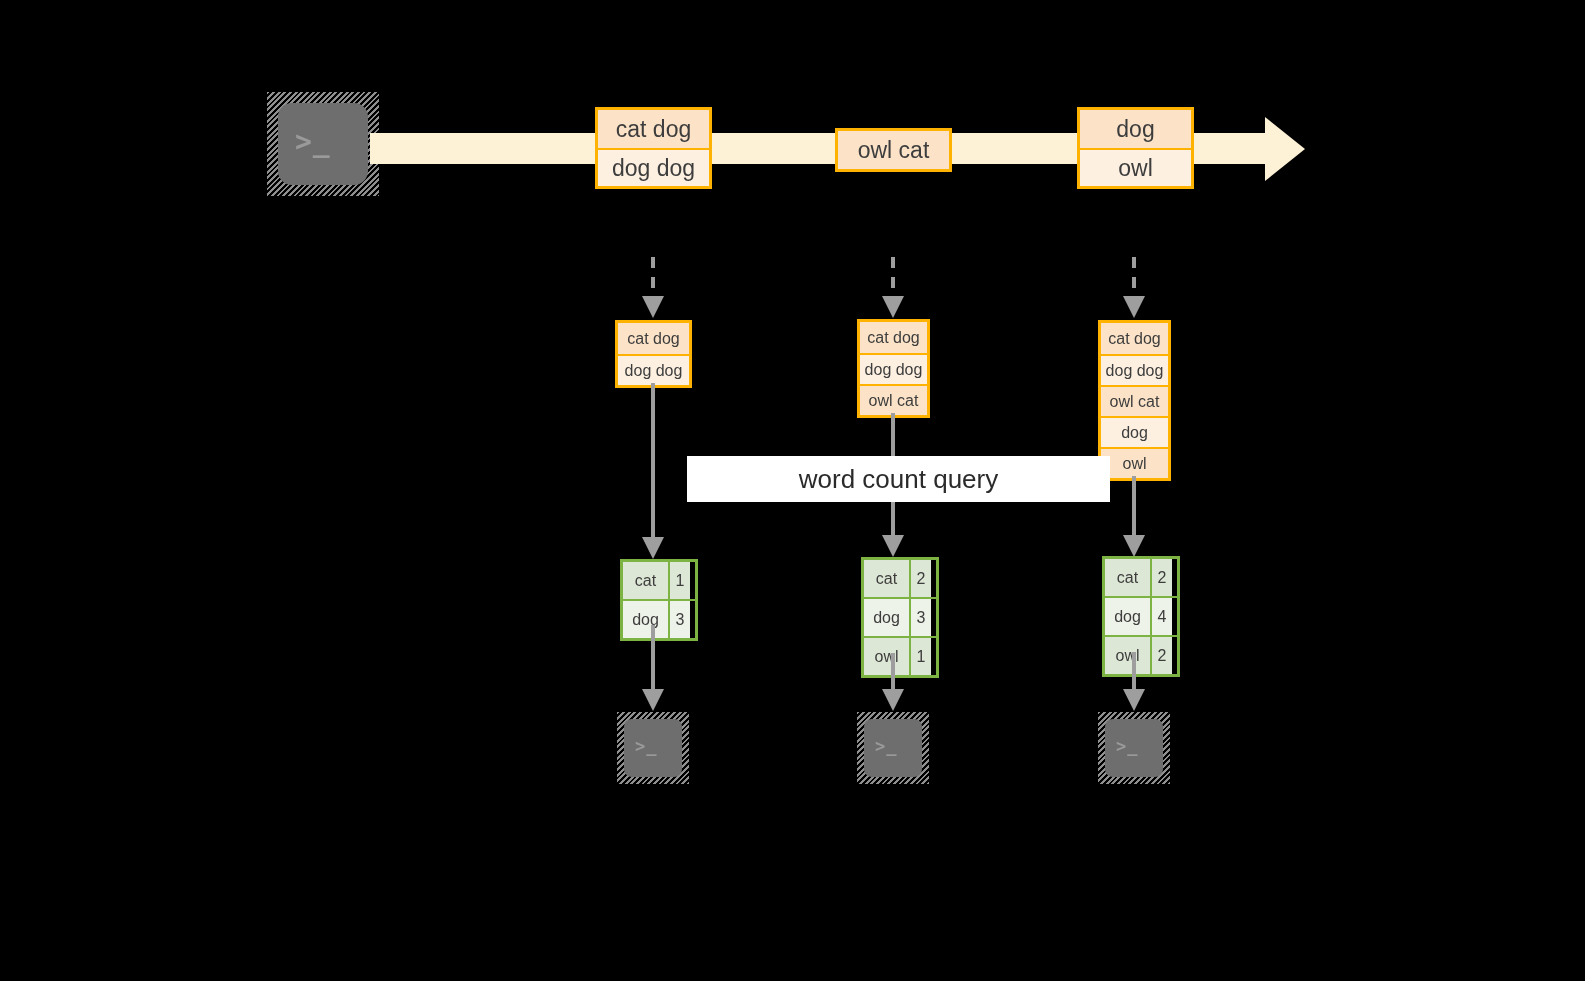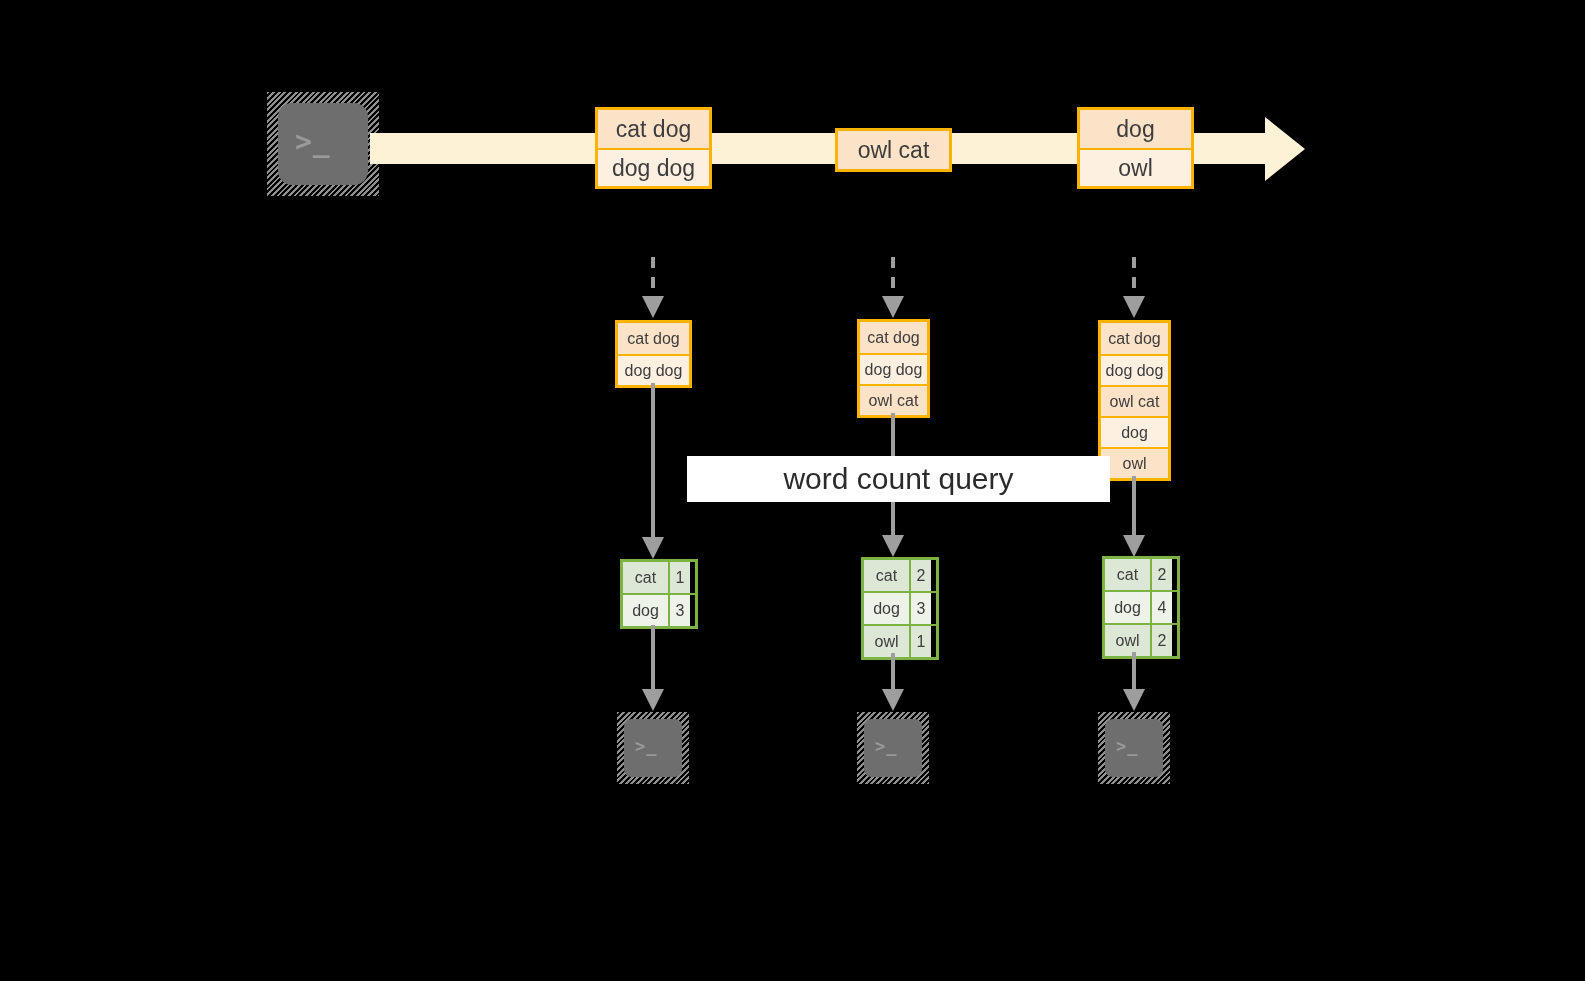--- a/index.html
+++ b/index.html
@@ -87,21 +87,21 @@
   .tbl {
     position: absolute;
     box-sizing: border-box;
     border: 3px solid #7cb342;
     display: flex;
     flex-direction: column;
     overflow: hidden;
   }
   .tbl .row {
     display: flex;
-    height: 31px;
+    height: 37px;
   }
   .tbl .row + .row { border-top: 2px solid #7cb342; }
   .tbl .row .k,
   .tbl .row .v {
     box-sizing: border-box;
     display: flex;
     align-items: center;
     justify-content: center;
     font-size: 16px;
     color: #3d3d3d;
@@ -266,17 +266,17 @@
   </div>
 
   <div class="vline" style="left:1132px; top:652px; height:38px;"></div>
   <div class="vhead" style="left:1123px; top:689px;"></div>
 
   <div class="term small" style="left:1098px; top:712px; width:72px; height:72px;">
     <div class="term-inner"></div>
     <div class="term-glyph" style="left:18px; top:26px; font-size:17px;">&gt;_</div>
   </div>
 
-  <div class="banner" style="left:687px; top:456px; width:423px; height:46px; font-size:30px;">
+  <div class="banner" style="left:687px; top:456px; width:423px; height:46px; font-size:26px;">
     <span>word count query</span>
   </div>
 
 </div>
 
 </body></html>

